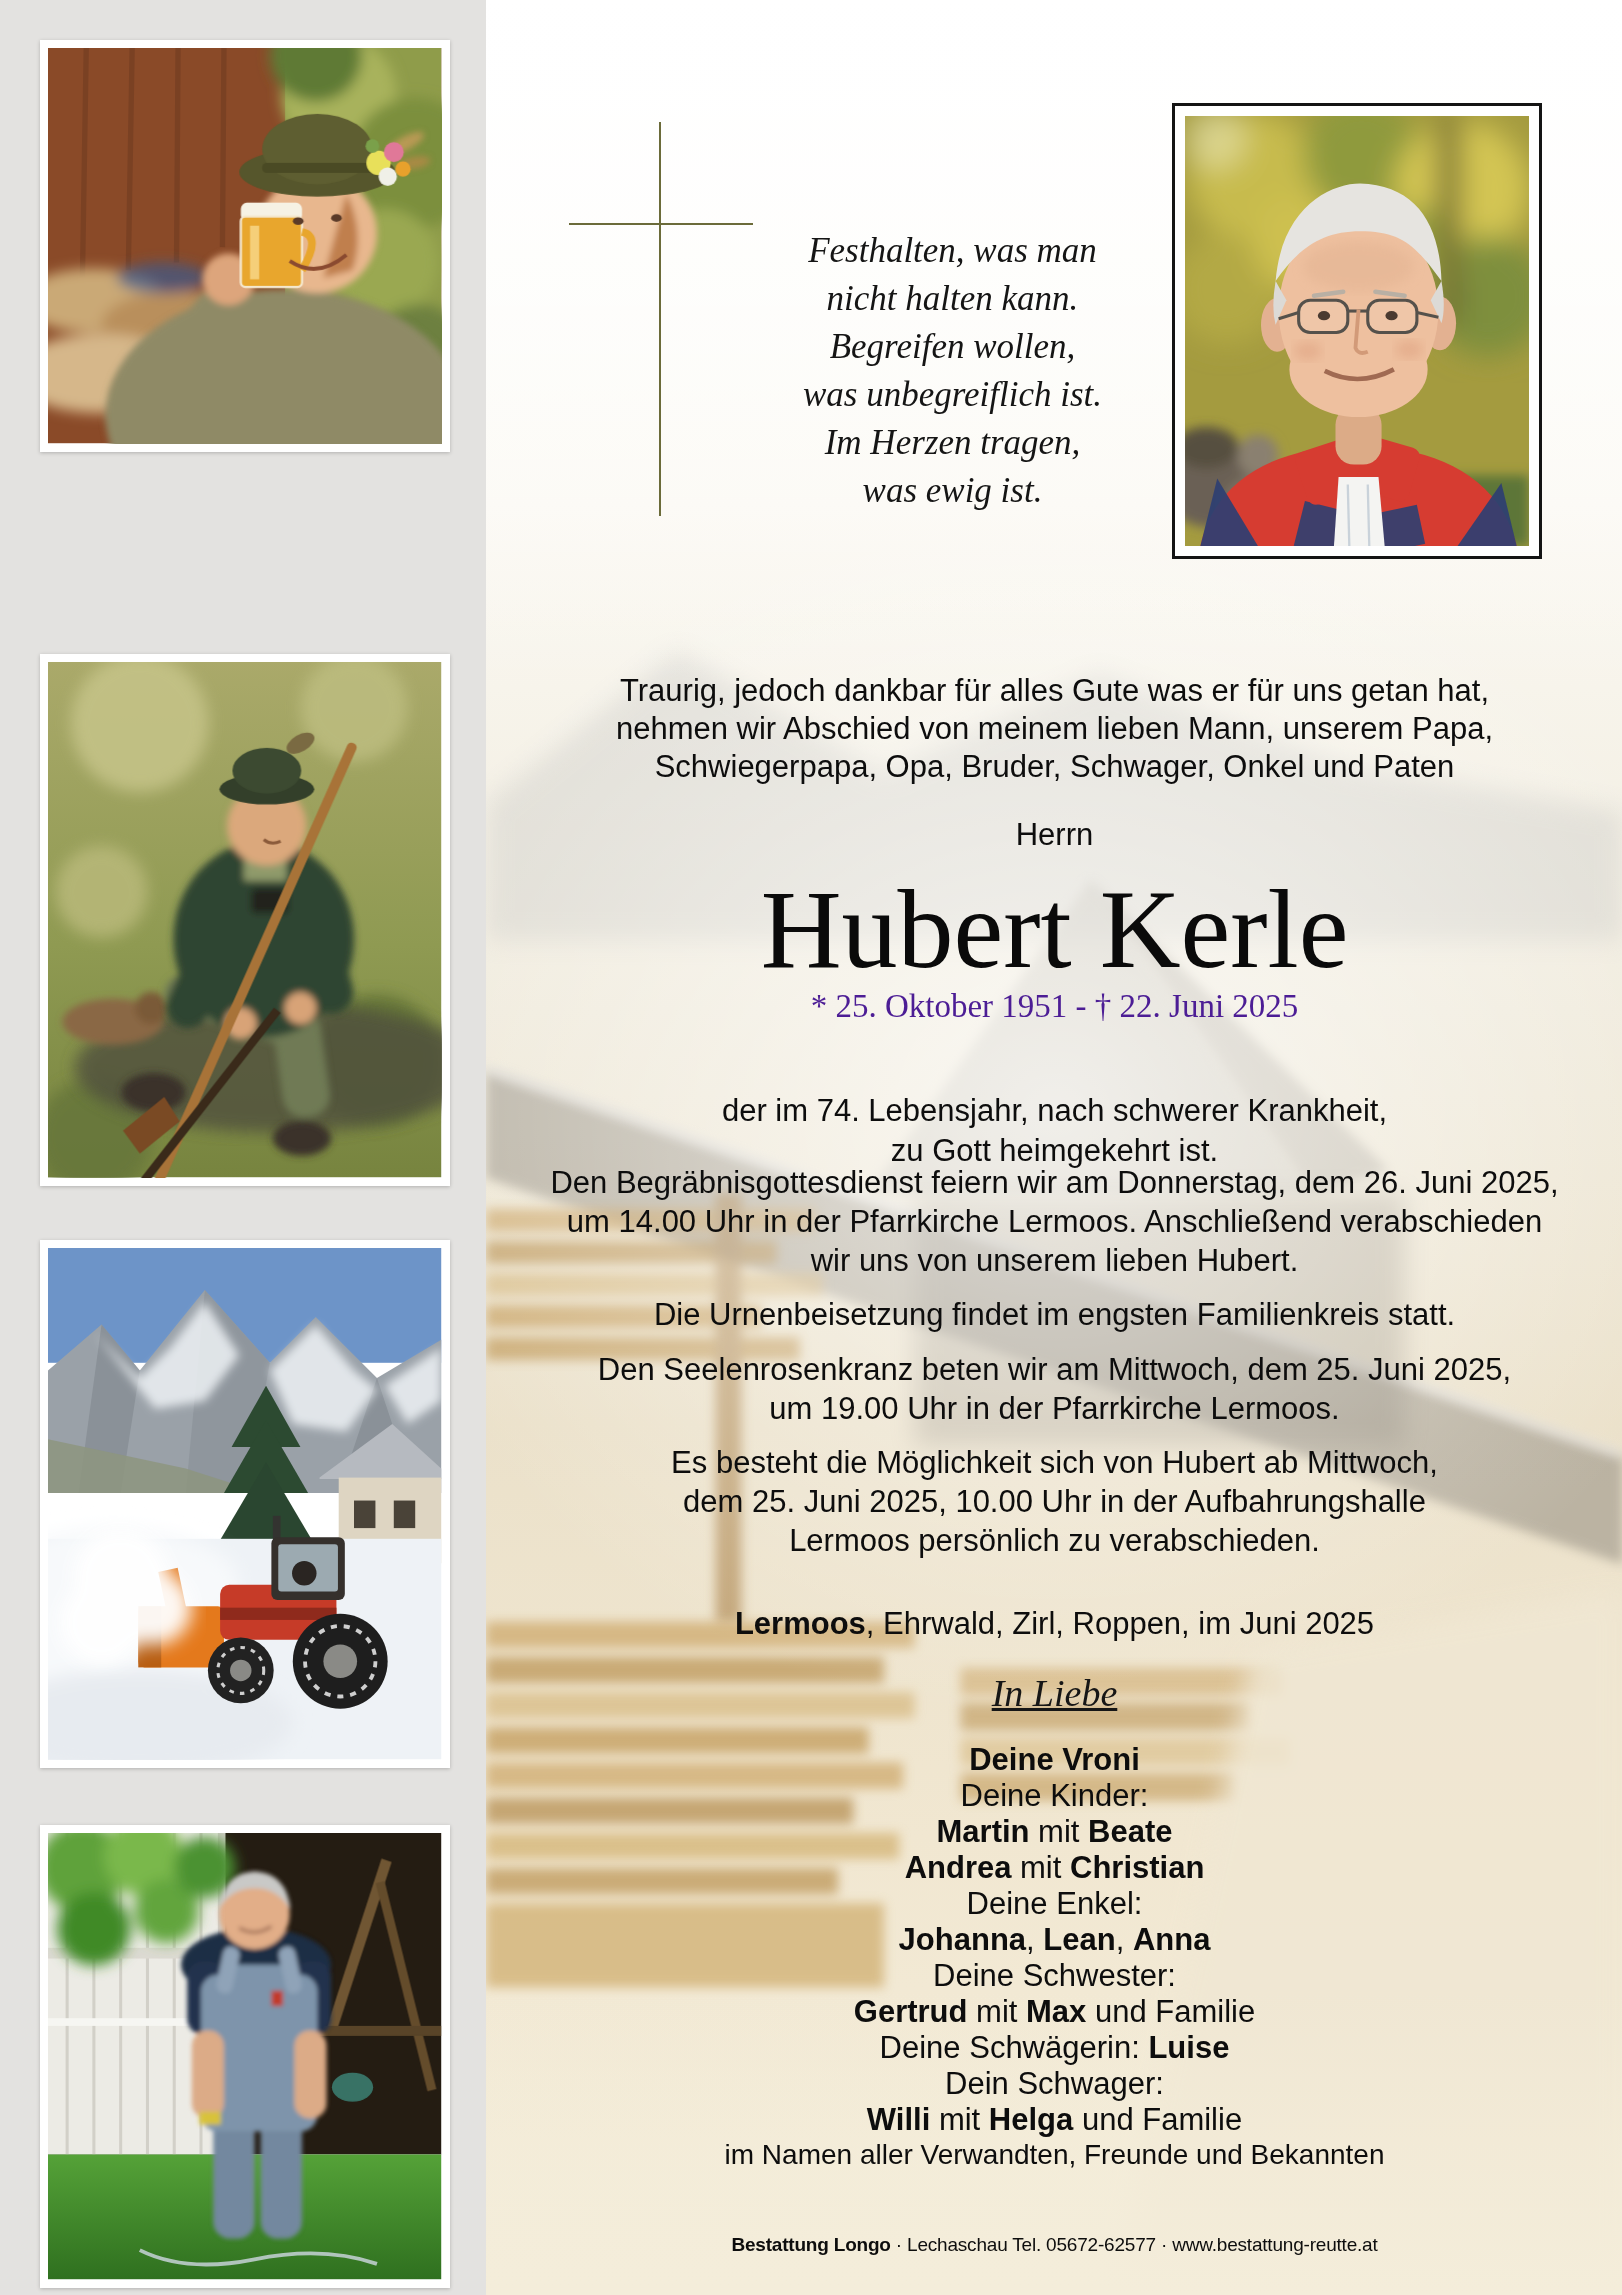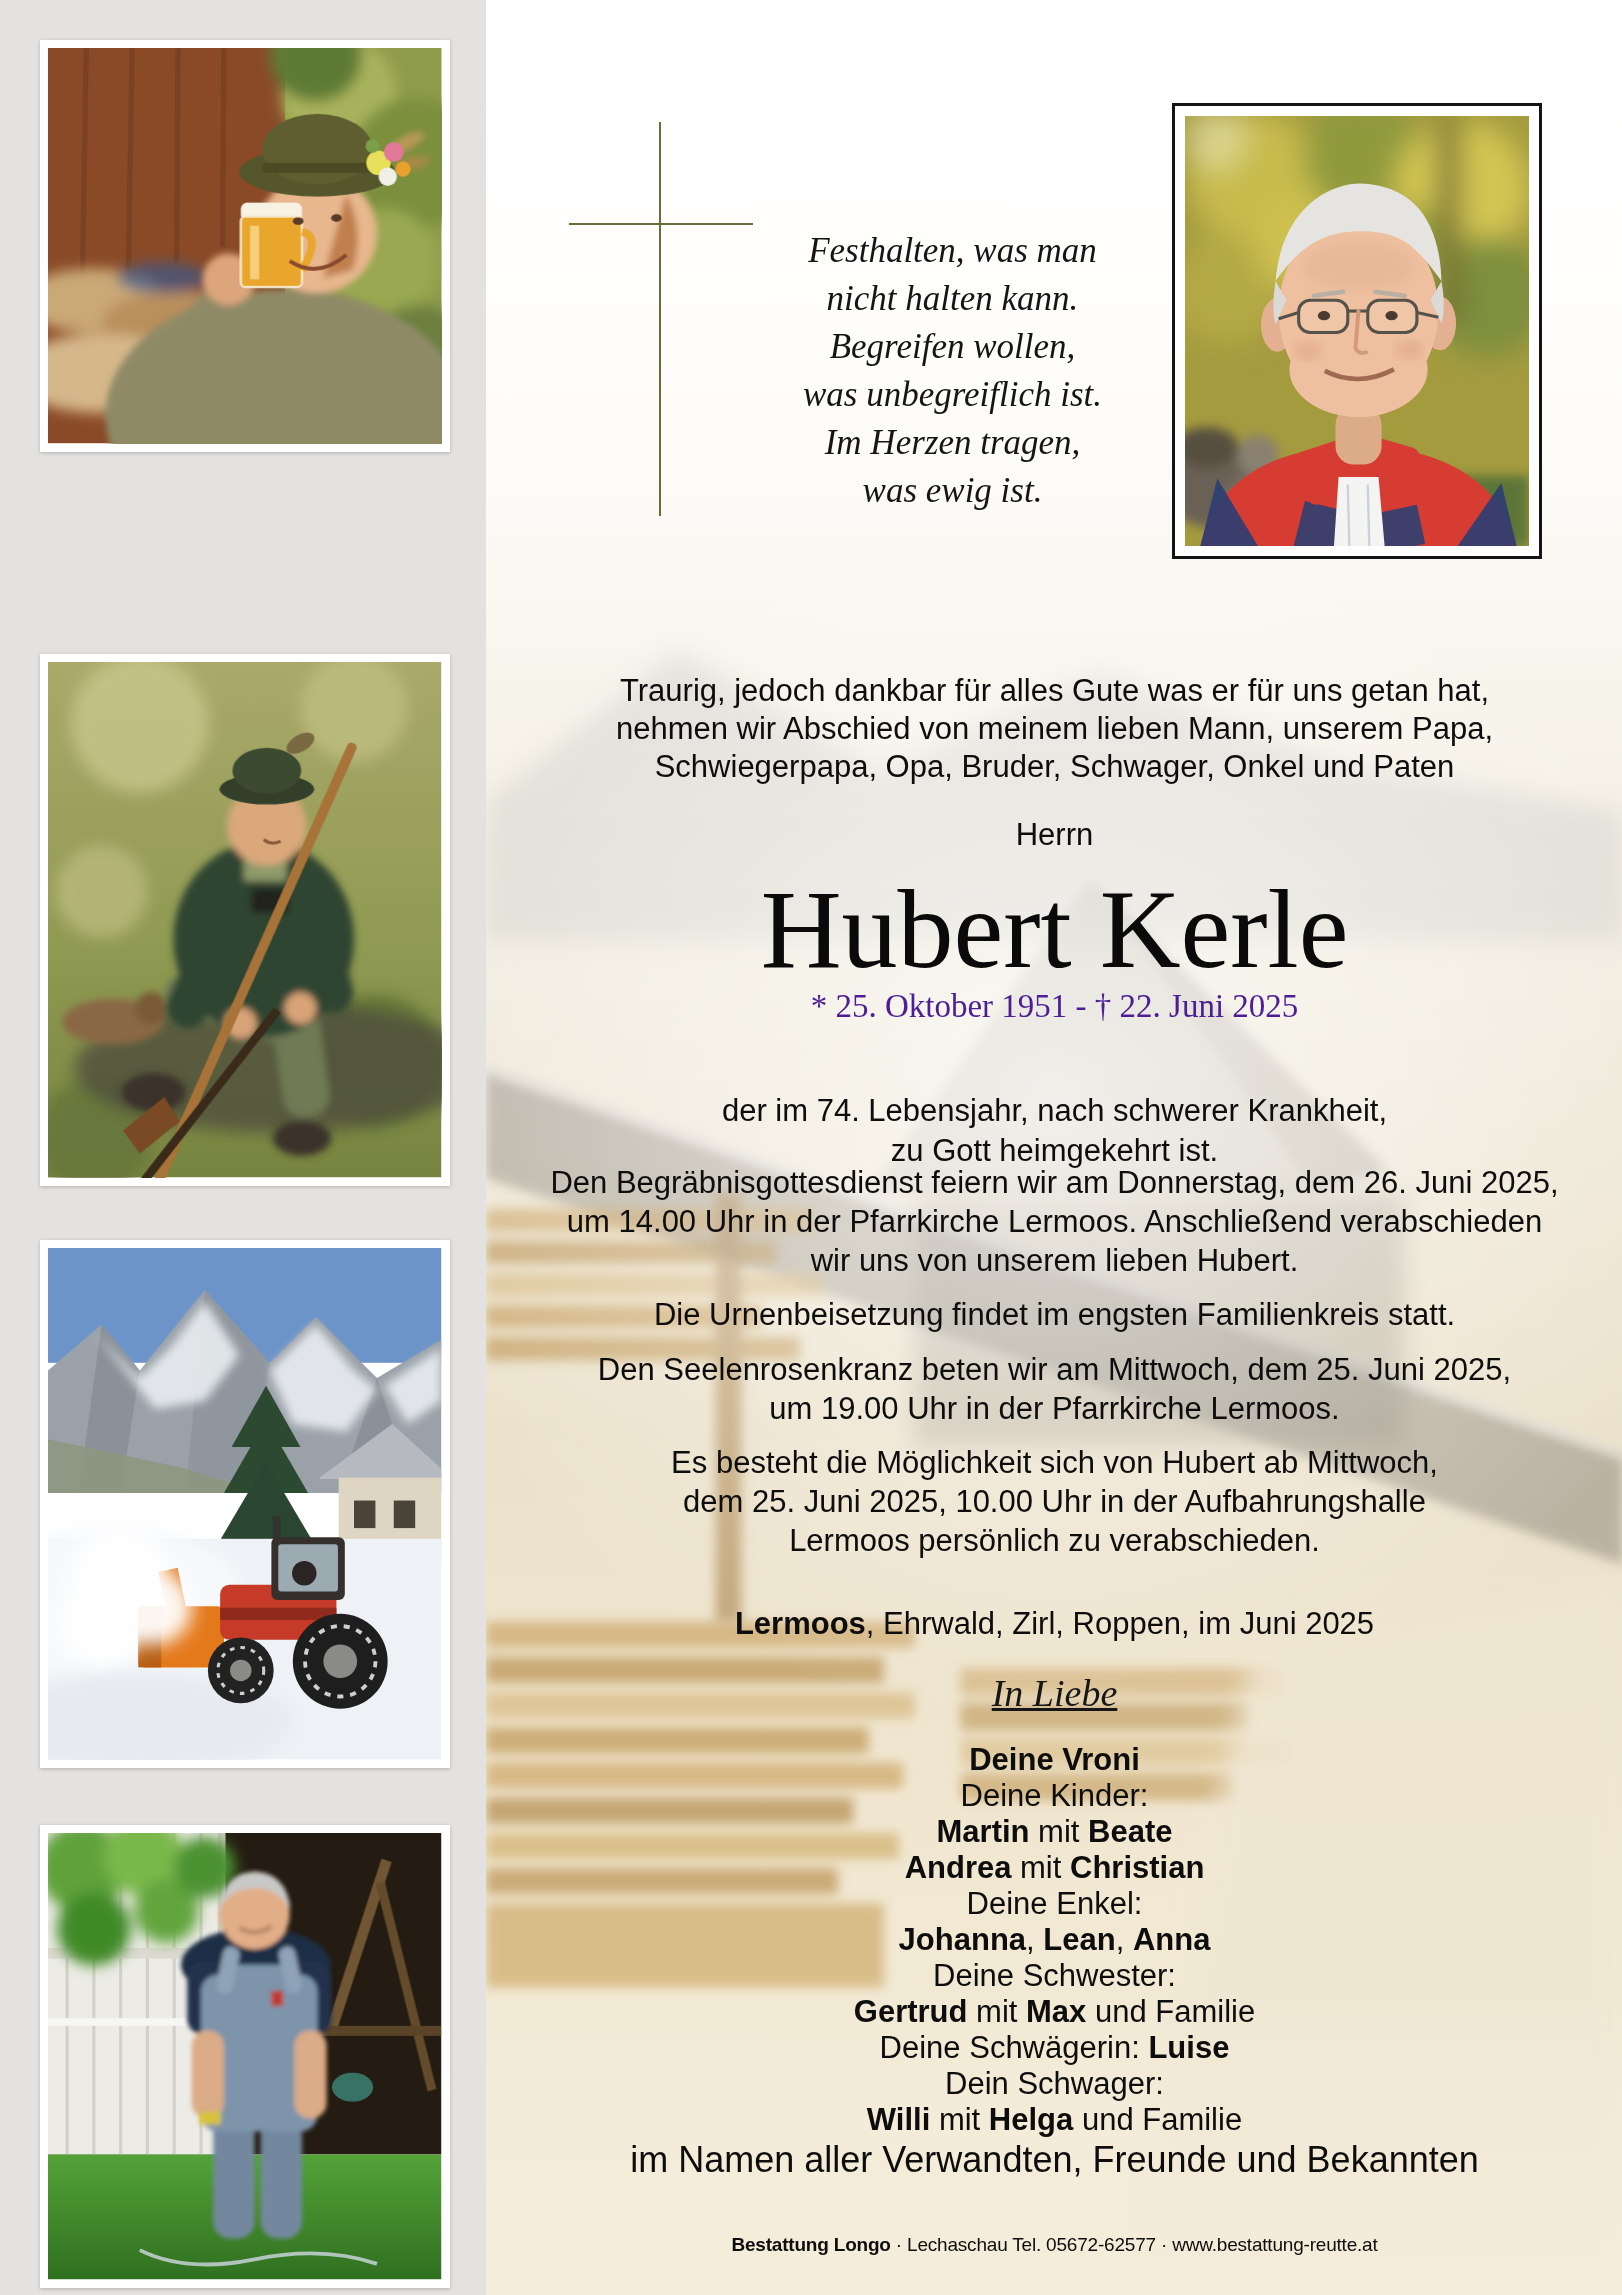--- a/index.html
+++ b/index.html
@@ -32,21 +32,21 @@
   .intro{top:672px;font-size:31px;line-height:38px;}
   .herrn{top:817px;font-size:31px;}
   .name{top:872px;font-family:"Liberation Serif",serif;font-size:112px;line-height:115px;color:#0a0a0a;}
   .dates{top:987px;font-family:"Liberation Serif",serif;font-size:33px;line-height:38px;color:#4c1d95;}
   .life{top:1091px;font-size:31px;line-height:40px;}
   .paras{top:1163px;font-size:31px;line-height:39px;}
   .paras .para{margin:0 0 15.3px 0;}
   .place{top:1606px;font-size:31px;}
   .inliebe{top:1671px;font-family:"Liberation Serif",serif;font-style:italic;font-size:38px;color:#161616;text-decoration:underline;}
   .family{top:1742px;font-size:31px;line-height:36px;}
-  .famnote{top:2139px;font-size:36px;}
+  .famnote{top:2139px;font-size:28px;}
   .footer{top:2234px;font-size:19px;letter-spacing:-0.2px;}
   .b{font-weight:bold;}
 </style>
 </head>
 <body>
 
 <div class="page">
 
   <div class="sidebar">
 

